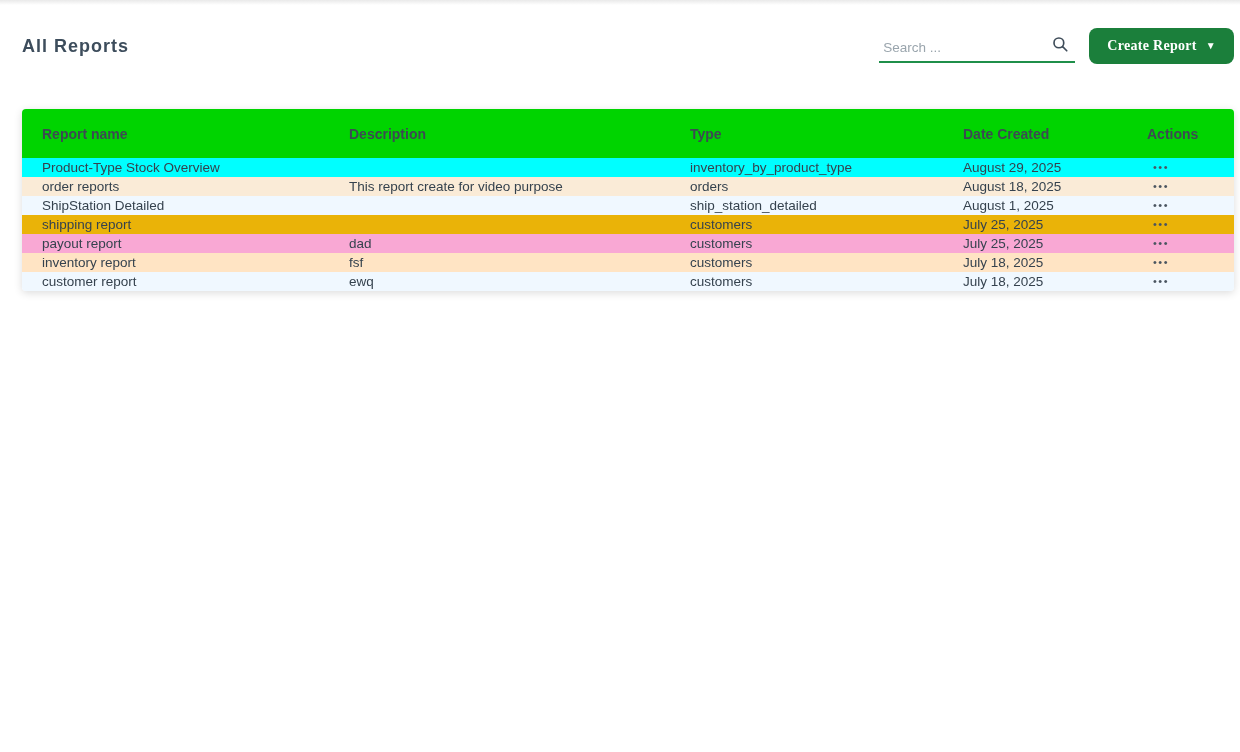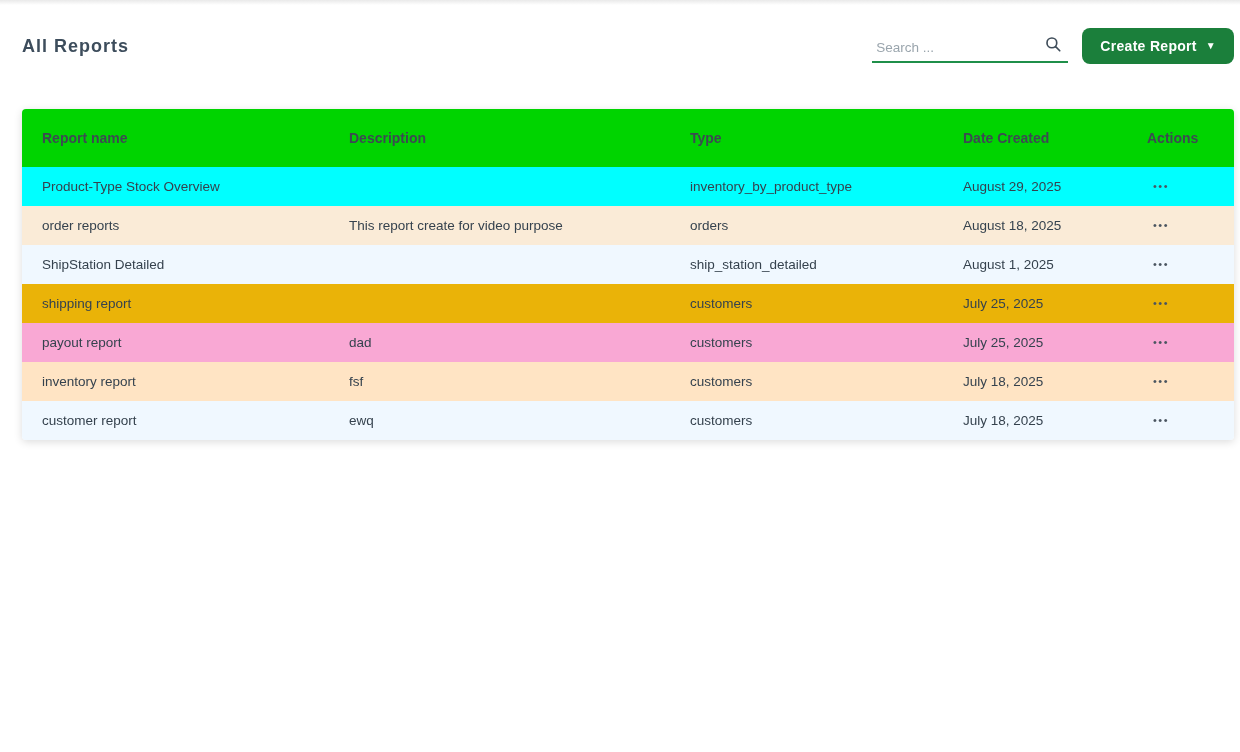--- a/index.html
+++ b/index.html
@@ -66,21 +66,21 @@
   }
   .create-btn{
     background:var(--accent-green);
     color:#ffffff;
     border:none;
     border-radius:8px;
     height:36px;
     padding:0 18px;
     font-size:14px;
     font-weight:600;
-    font-family:Liberation Sans, sans-serif;
+    font-family:Liberation Serif, serif;
     display:flex;
     align-items:center;
     gap:9px;
     cursor:pointer;
     letter-spacing:.3px;
   }
   .create-btn .caret{font-size:10px;line-height:1;}
   .table-card{
     margin:40px 6px 0 22px;
     border-radius:4px;
@@ -92,29 +92,29 @@
     border-collapse:collapse;
     table-layout:fixed;
   }
   col.c-name{width:307px;}
   col.c-desc{width:341px;}
   col.c-type{width:273px;}
   col.c-date{width:184px;}
   col.c-act{width:107px;}
   thead th{
     background:var(--header-bg);
-    height:58px;
+    height:49px;
     text-align:left;
     padding:0 0 0 20px;
     font-size:14px;
     font-weight:700;
     color:#3c4a52;
   }
   tbody td{
-    height:39px;
+    height:19px;
     padding:0 0 0 20px;
     font-size:13.5px;
     color:#35424e;
     white-space:nowrap;
     overflow:hidden;
   }
   .actions-btn{
     background:transparent;
     border:none;
     cursor:pointer;

